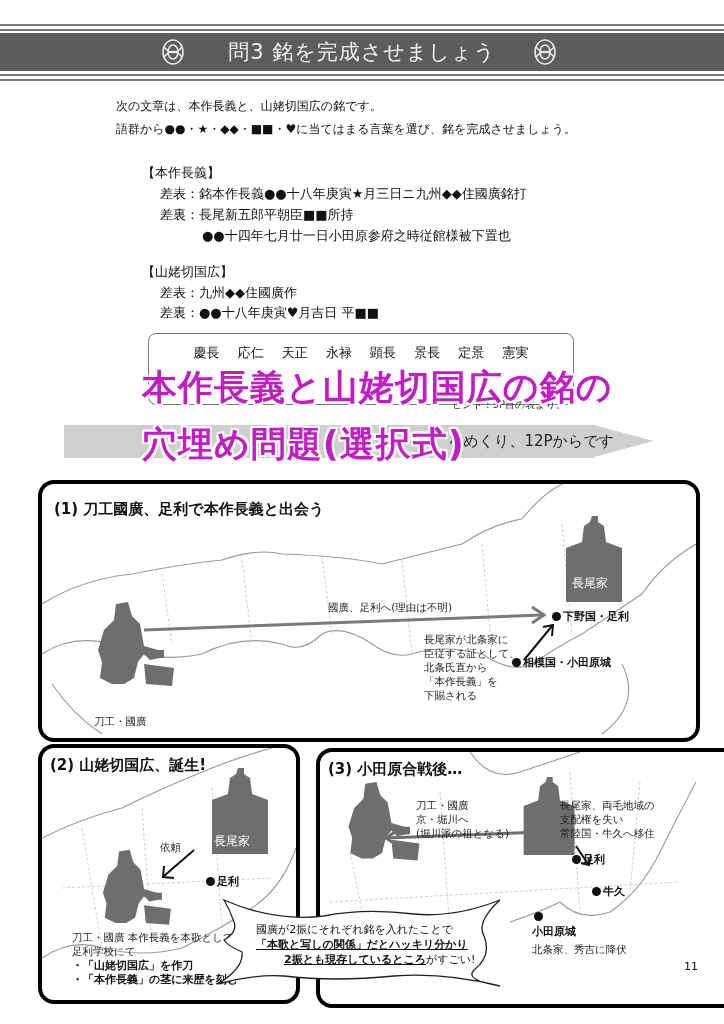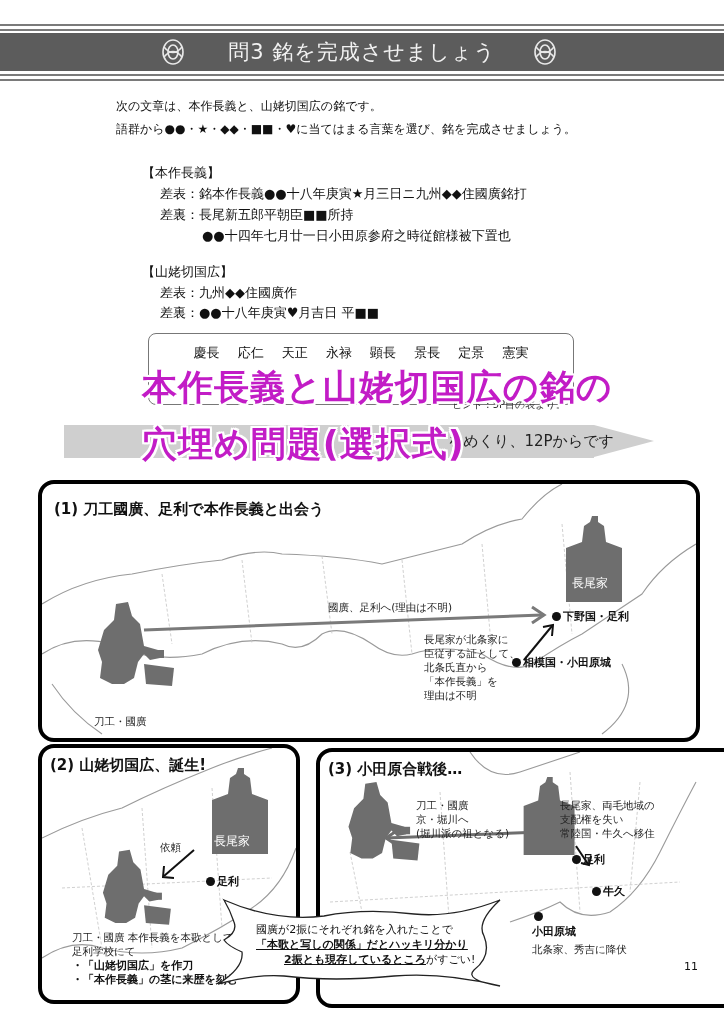--- a/index.html
+++ b/index.html
@@ -119,21 +119,21 @@
   <div class="ptitle" style="left:12px;top:16px;">(1) 刀工國廣、足利で本作長義と出会う</div>
   <div class="lbl" style="left:286px;top:116px;">國廣、足利へ(理由は不明)</div>
   <div class="lbl" style="left:530px;top:92px;color:#fff;font-size:12px;">長尾家</div>
   <div class="lblb" style="left:510px;top:125px;"><span class="dot"></span><span>下野国・足利</span></div>
   <div class="lblb" style="left:470px;top:171px;"><span class="dot"></span><span>相模国・小田原城</span></div>
   <div class="lbl" style="left:362px;top:148px;margin-left:20px;">
     <div>長尾家が北条家に</div>
     <div>臣従する証として、</div>
     <div>北条氏直から</div>
     <div>「本作長義」を</div>
-    <div>理由は不明</div>
+    <div>下賜される</div>
   </div>
   <div class="lbl" style="left:52px;top:230px;">刀工・國廣</div>
 </div>
 
 <div class="panel" style="left:38px;top:744px;width:254px;height:252px;">
   <svg style="left:0;top:0;" width="254" height="252" viewBox="0 0 254 252">
     <g fill="none" stroke="#9a9a9a" stroke-width="1.1">
       <path d="M0 90 Q40 70 80 60 Q120 40 170 20 Q200 8 230 0"></path>
       <path d="M0 210 Q30 190 60 200 Q100 210 140 200 Q180 180 210 160 Q240 140 254 100"></path>
     </g>

